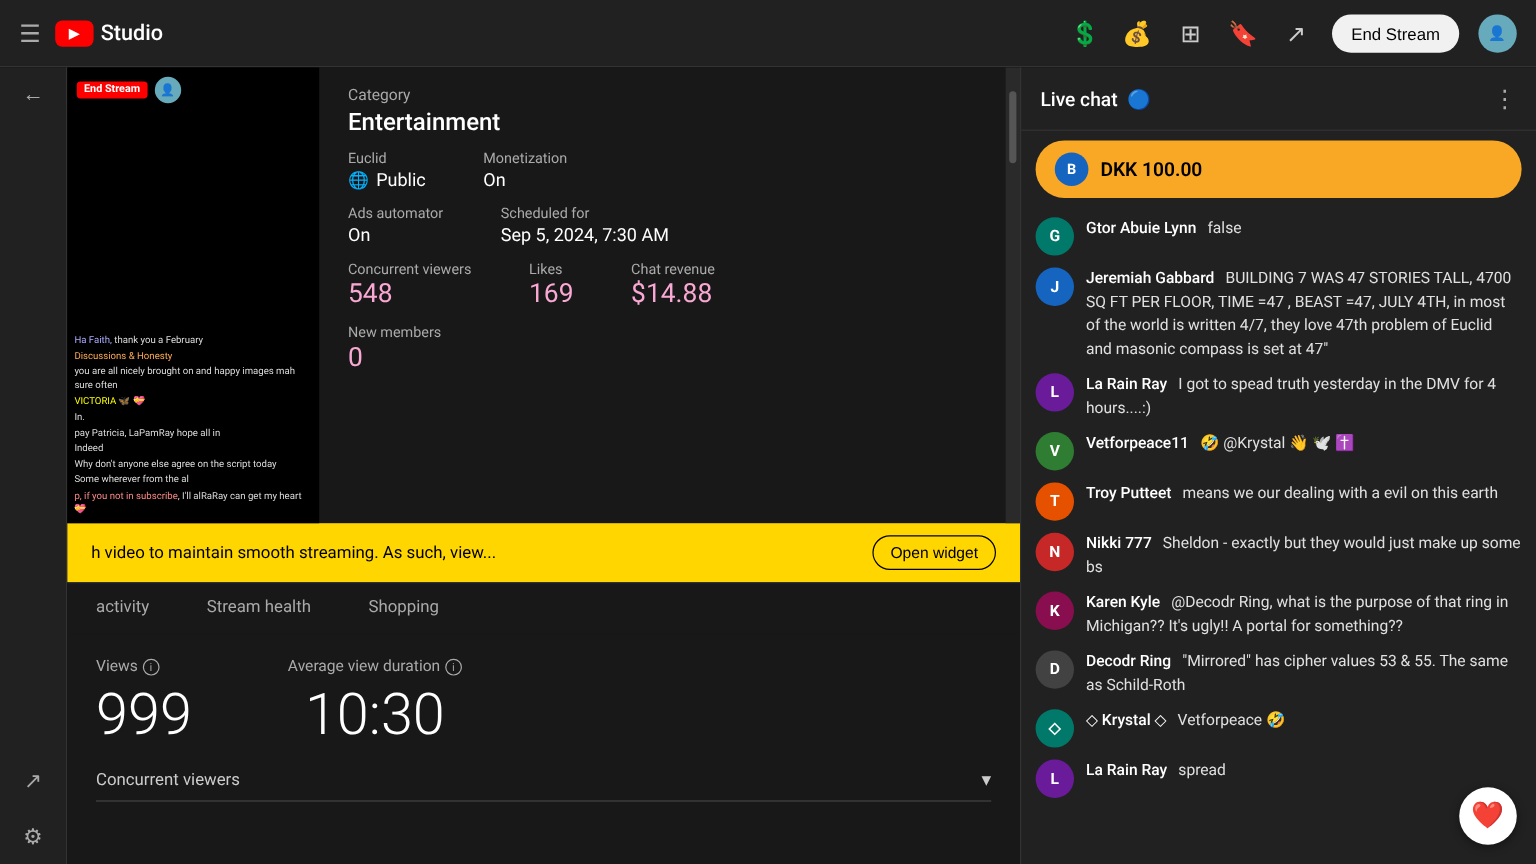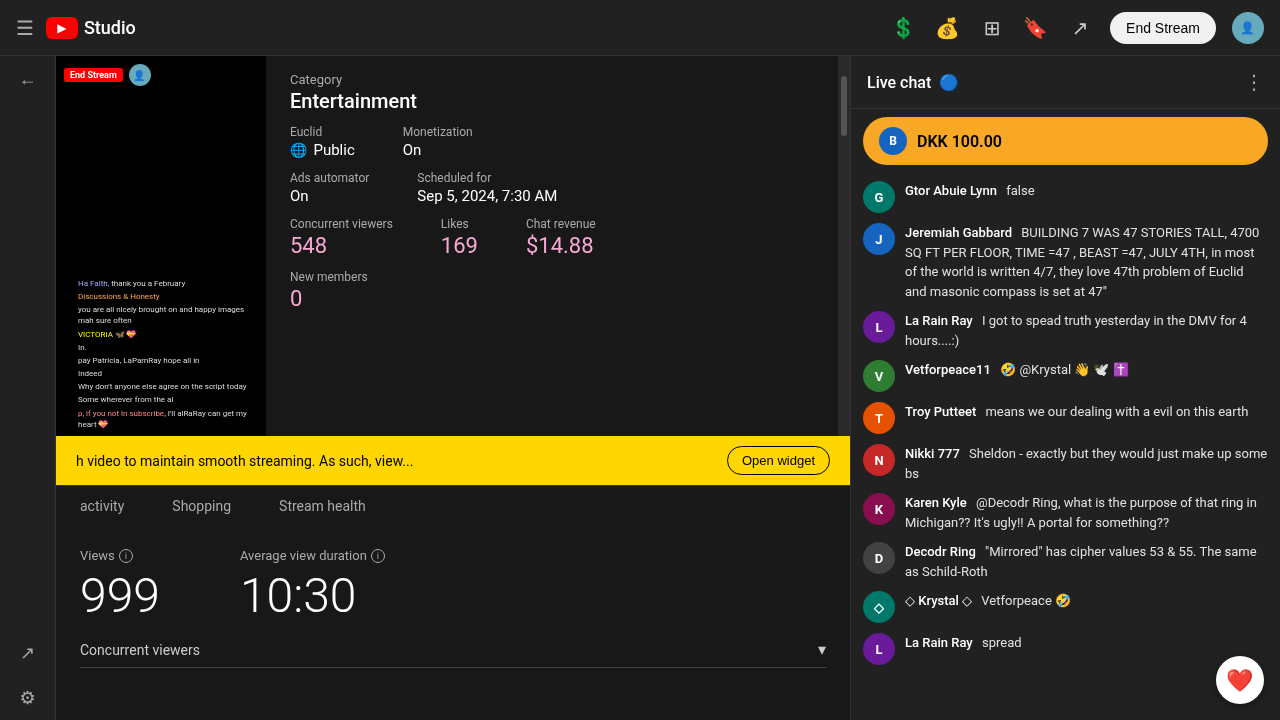--- a/index.html
+++ b/index.html
@@ -97,21 +97,21 @@
     .preview-header {
       position: absolute;
       top: 8px; left: 8px; right: 8px;
       display: flex; align-items: center; gap: 6px;
     }
     .end-stream-small {
       background: #f00; color: #fff; font-size: 9px; padding: 2px 6px; border-radius: 3px; font-weight: bold;
     }
     .preview-chat-lines {
       position: absolute;
-      bottom: 0; left: 16px; right: 0;
+      bottom: 0; left: 0; right: 0;
       padding: 4px 6px;
       font-size: 8px;
       color: #ddd;
       line-height: 1.4;
     }
     .chat-line { margin-bottom: 2px; }
     .chat-highlight { color: #ff0; }
 
     .stream-info {
       flex: 1;
@@ -185,21 +185,21 @@
       cursor: pointer;
       border-bottom: 2px solid transparent;
     }
 
     
     .stats-area {
       padding: 20px 24px;
       flex: 1;
       overflow: hidden;
     }
-    .stats-row { display: flex; gap: 80px; align-items: flex-start; }
+    .stats-row { display: flex; gap: 80px; align-items: flex-start; text-align: center; }
     .stat-block { display: flex; flex-direction: column; }
     .stat-label { font-size: 13px; color: #aaa; margin-bottom: 4px; display: flex; align-items: center; gap: 4px; }
     .stat-value { font-size: 48px; font-weight: 300; color: #fff; }
     .stat-value-large { font-size: 48px; font-weight: 300; color: #fff; }
     .info-circle { width: 14px; height: 14px; border-radius: 50%; border: 1px solid #aaa; display: inline-flex; align-items: center; justify-content: center; font-size: 9px; color: #aaa; }
 
     .concurrent-row {
       margin-top: 16px;
       display: flex;
       align-items: center;
@@ -409,22 +409,22 @@
 
     </div>
 
     <div class="yellow-banner">
       <span>h video to maintain smooth streaming. As such, view...</span>
       <button class="open-widget-btn">Open widget</button>
     </div>
 
     <div class="tabs-bar">
       <div class="tab">activity</div>
+      <div class="tab">Stream health</div>
       <div class="tab">Shopping</div>
-      <div class="tab">Stream health</div>
     </div>
 
     <div class="stats-area">
       <div class="stats-row">
         <div class="stat-block">
           <div class="stat-label">
             <span>Views</span>
             <span class="info-circle">ℹ</span>
           </div>
           <div class="stat-value">999</div>

